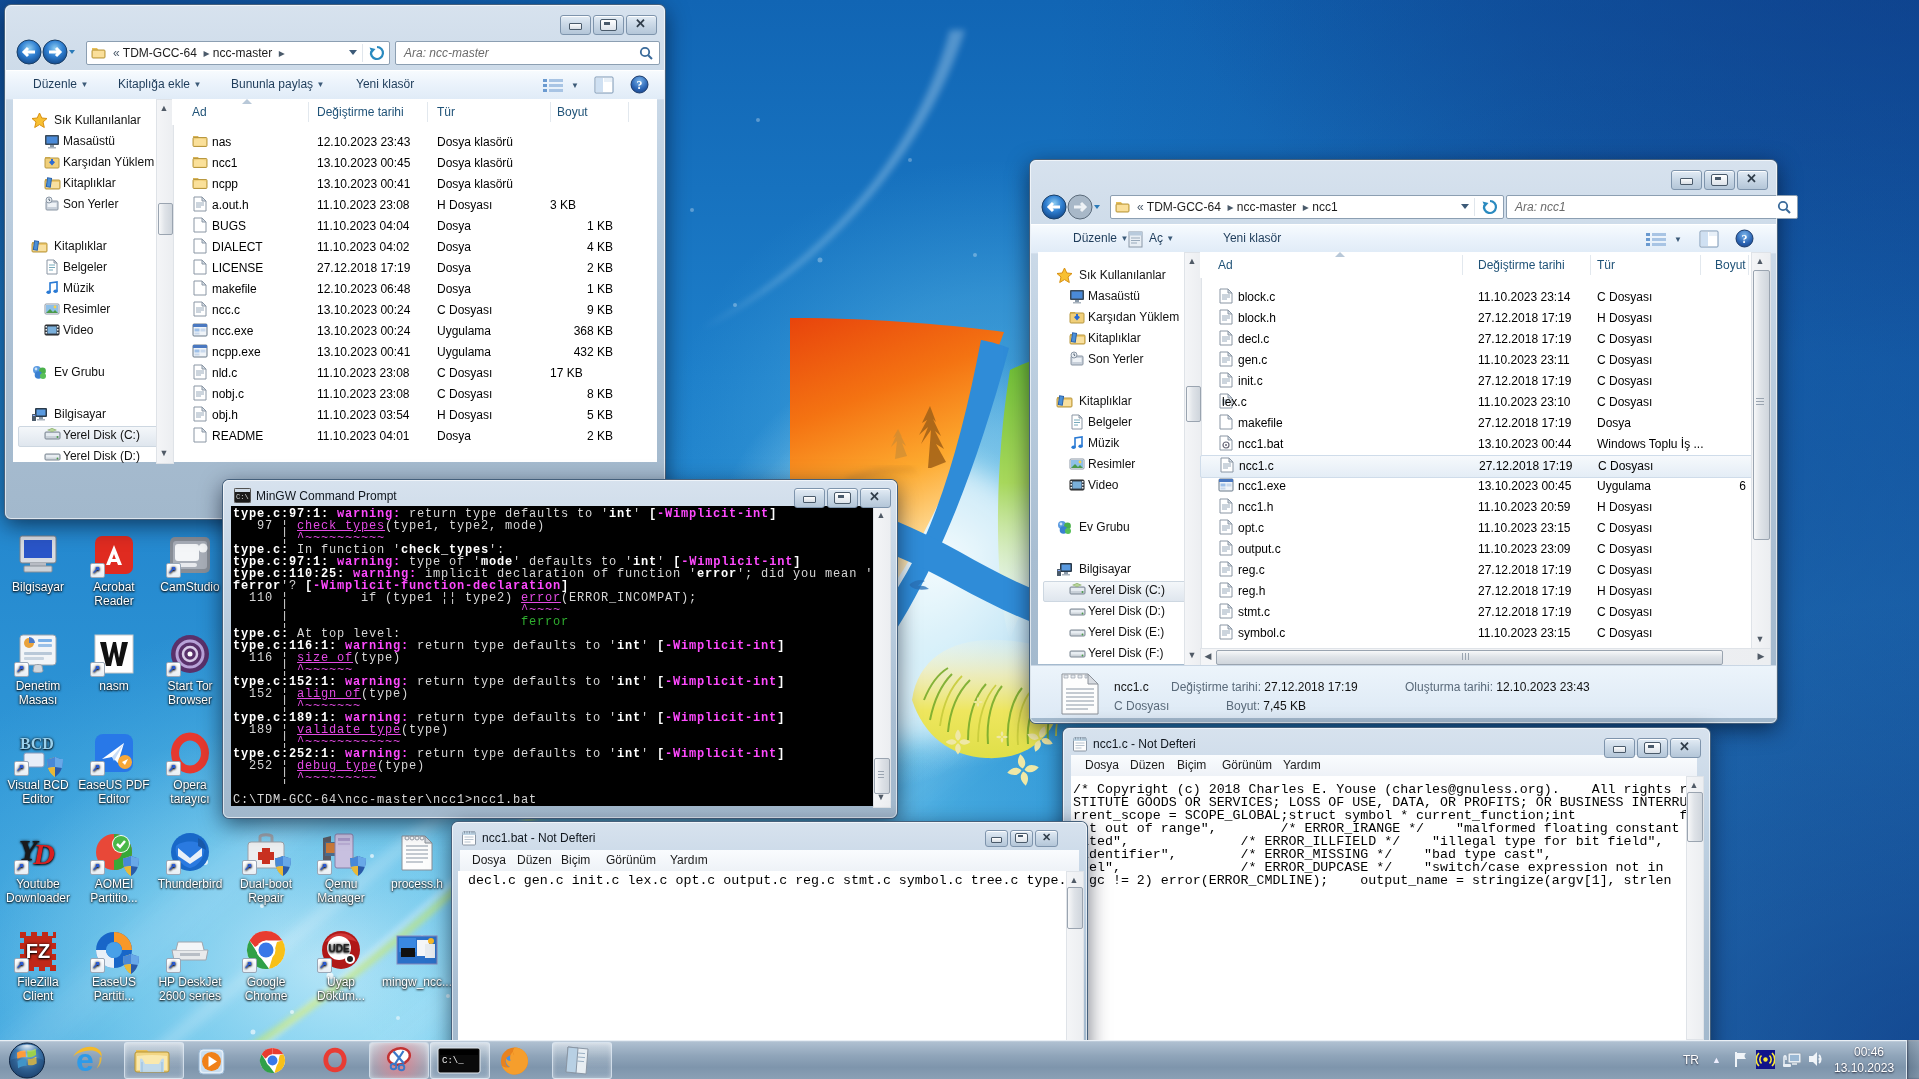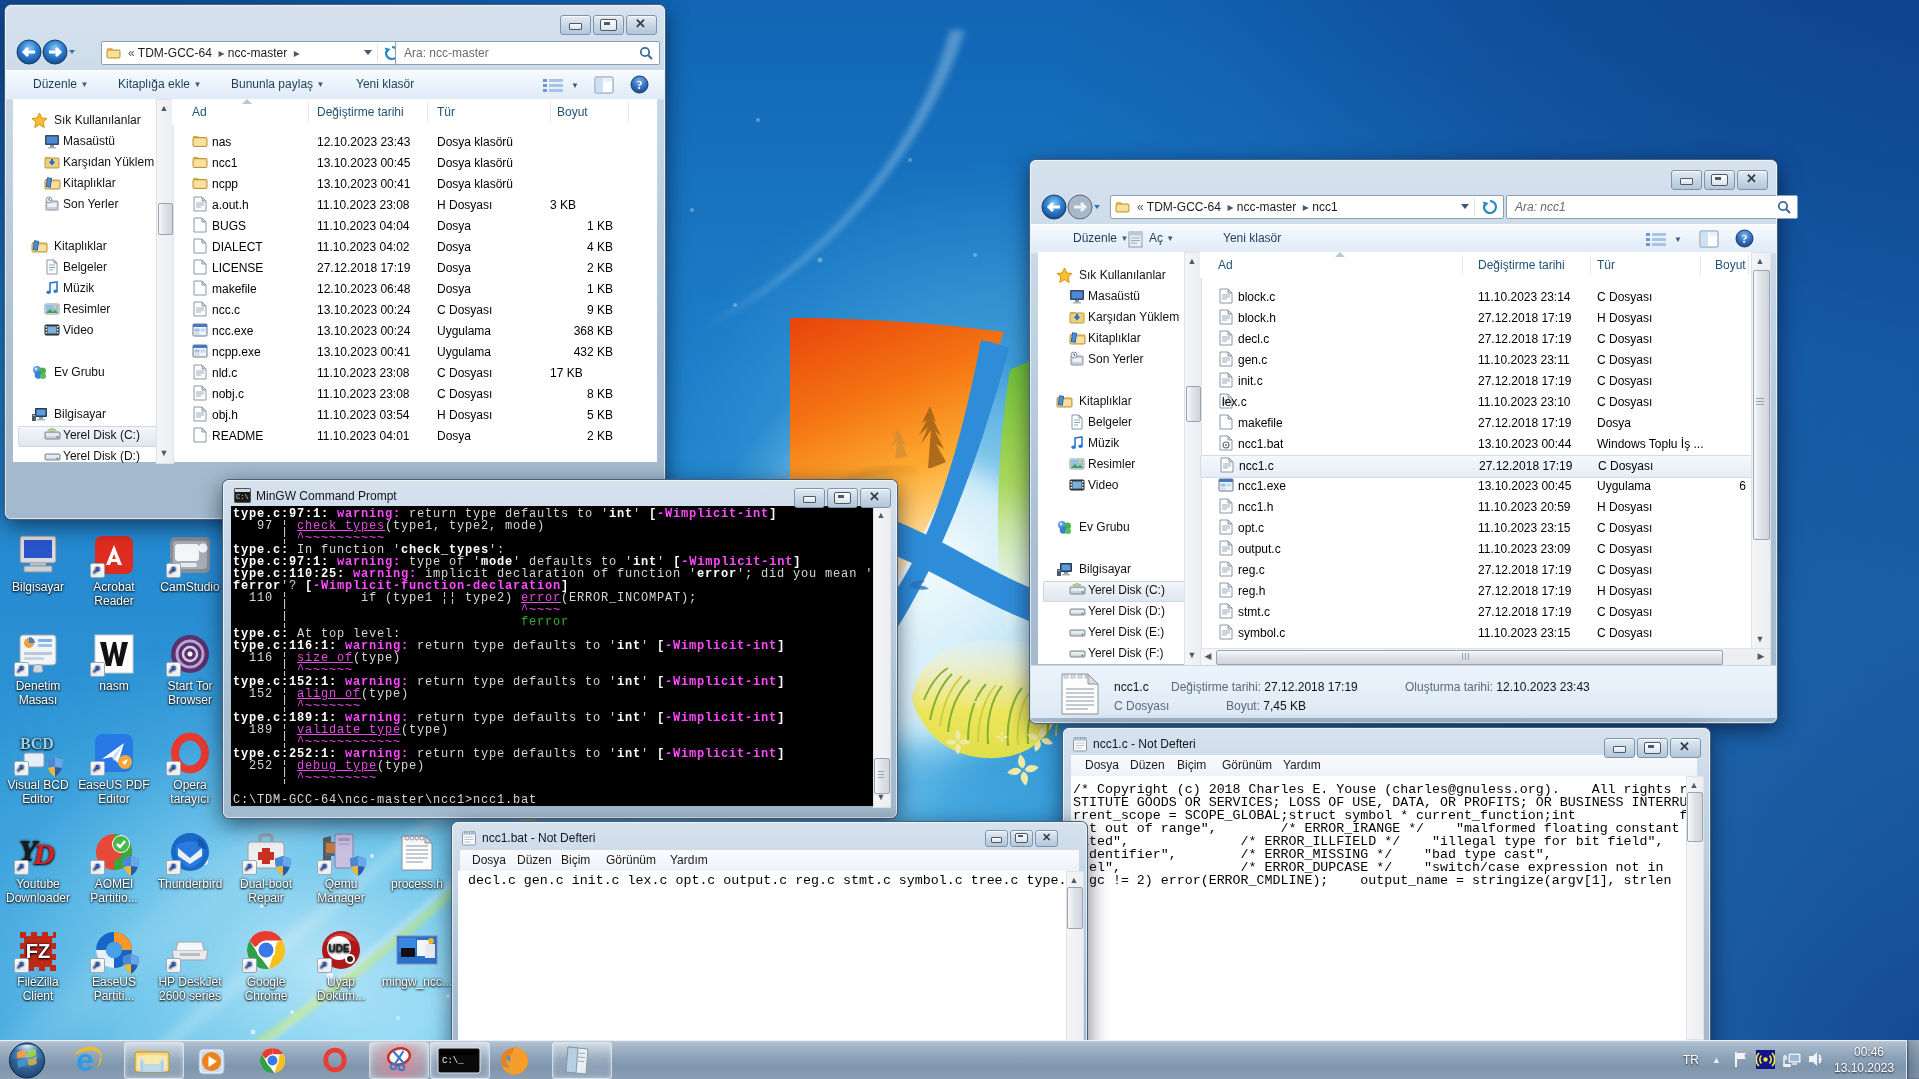--- a/index.html
+++ b/index.html
@@ -464,36 +464,36 @@
             <stop offset="45%" stop-color="#2f7fd1"></stop>
             <stop offset="100%" stop-color="#0b3a78"></stop>
           </radialGradient>
         </defs>
   <circle cx="14" cy="14" r="12" fill="url(#orb1)" stroke="#1b3f66"></circle>
         <circle cx="40" cy="14" r="12" fill="url(#orb1)" stroke="#1b3f66"></circle>
   <path d="M20 14 L10 14 M13 10 L9 14 L13 18" stroke="#fff" stroke-width="3" fill="none"></path>
   <path d="M34 14 L44 14 M41 10 L45 14 L41 18" stroke="#fff" stroke-width="3" fill="none"></path>
   <path d="M54 12 L60 12 L57 16 Z" fill="#2a7ab8"></path>
  </svg>
- <div class="abox" style="left:96px;top:36px;width:302px;height:22px">
+ <div class="abox" style="left:81px;top:36px;width:302px;height:22px">
   <svg class="a" style="left:4px;top:3px" width="16" height="16" viewBox="0 0 16 16">
           <path d="M1 3 L6 3 L7.5 5 L1 5 Z" fill="#e8c05a"></path>
           <rect x="1" y="5" width="13" height="8" rx="1" fill="#f0cf7a" stroke="#b89840"></rect>
           <rect x="2" y="6" width="11" height="6" fill="#fadf9a"></rect>
         </svg>
   <span class="crumb" style="left:26px"><span class="sep">«</span> TDM-GCC-64 <span class="sep">&nbsp;▸</span> ncc-master <span class="sep">&nbsp;▸</span></span>
   <span class="a" style="right:32px;top:8px;width:0;height:0;border-left:4px solid transparent;border-right:4px solid transparent;border-top:5px solid #3c5a78"></span>
   <span class="a" style="right:26px;top:2px;bottom:2px;width:1px;background:#e0e6ec"></span>
   <svg class="a" style="right:4px;top:3px" width="16" height="16" viewBox="0 0 16 16">
           <path d="M8 2 A6 6 0 1 1 2.3 6" fill="none" stroke="#2a8abf" stroke-width="2.2"></path>
           <path d="M0.5 2.5 L3 8 L6.5 4 Z" fill="#2a8abf"></path>
         </svg>
  </div>
  <div class="abox" style="left:390px;top:36px;width:263px;height:22px;color:#6a6a6a">
-  <span class="crumb" style="left:8px;">Ara: ncc-master</span>
+  <span class="crumb" style="left:8px;font-style:italic">Ara: ncc-master</span>
   <svg class="a" style="right:6px;top:4px" width="14" height="14" viewBox="0 0 14 14">
           <circle cx="6" cy="6" r="4.2" fill="none" stroke="#3a6a9a" stroke-width="1.8"></circle>
           <line x1="9.2" y1="9.2" x2="13" y2="13" stroke="#3a6a9a" stroke-width="2"></line>
         </svg>
  </div>
  <div class="tbar" style="left:1px;top:65px;width:658px;height:28px">
   <span class="tbi" style="left:27px">Düzenle <span class="dd">▼</span></span>
   <span class="tbi" style="left:112px">Kitaplığa ekle <span class="dd">▼</span></span>
   <span class="tbi" style="left:225px">Bununla paylaş <span class="dd">▼</span></span>
   <span class="tbi" style="left:350px">Yeni klasör</span>

